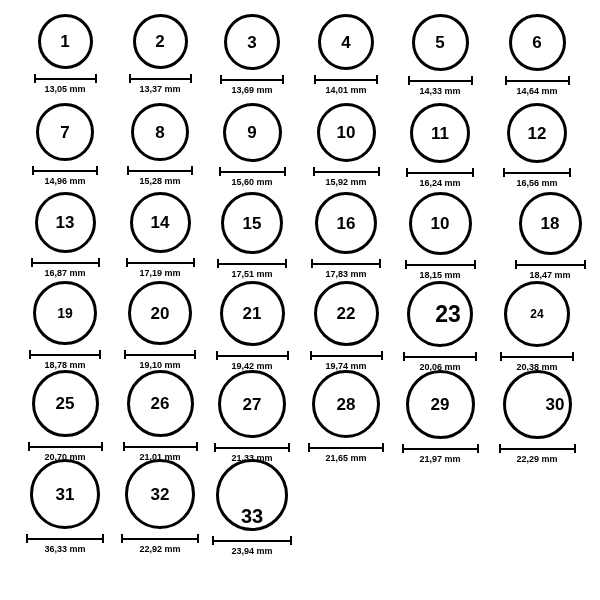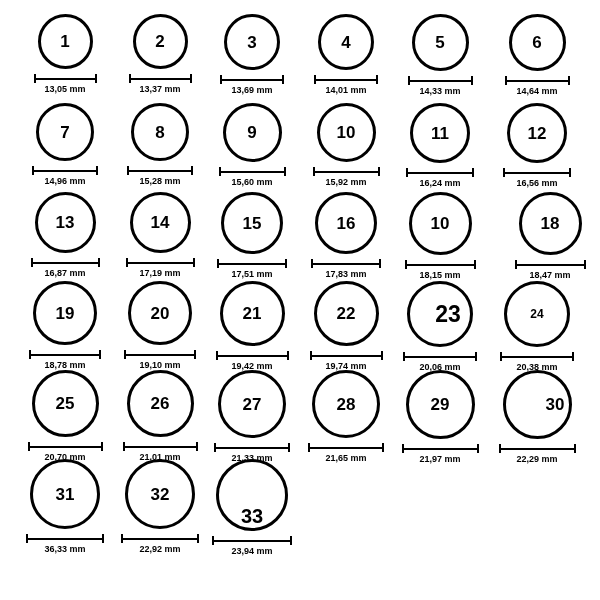--- a/index.html
+++ b/index.html
@@ -267,21 +267,21 @@
       </div>
       <div class="measure" style="width: 71px;">
         <div class="bar"></div>
         <div class="tick left"></div>
         <div class="tick right"></div>
       </div>
       <div class="mm">18,47 mm</div>
     </div>
     <div class="cell" style="left: 19px; top: 281px; width: 92px;">
       <div class="ring" style="width: 64px; height: 64px;">
-        <span class="ring-label" style="font-size: 17px;">19</span>
+        <span class="ring-label" style="font-size: 14px;">19</span>
       </div>
       <div class="measure" style="width: 72px;">
         <div class="bar"></div>
         <div class="tick left"></div>
         <div class="tick right"></div>
       </div>
       <div class="mm">18,78 mm</div>
     </div>
     <div class="cell" style="left: 114px; top: 281px; width: 92px;">
       <div class="ring" style="width: 64px; height: 64px;">

